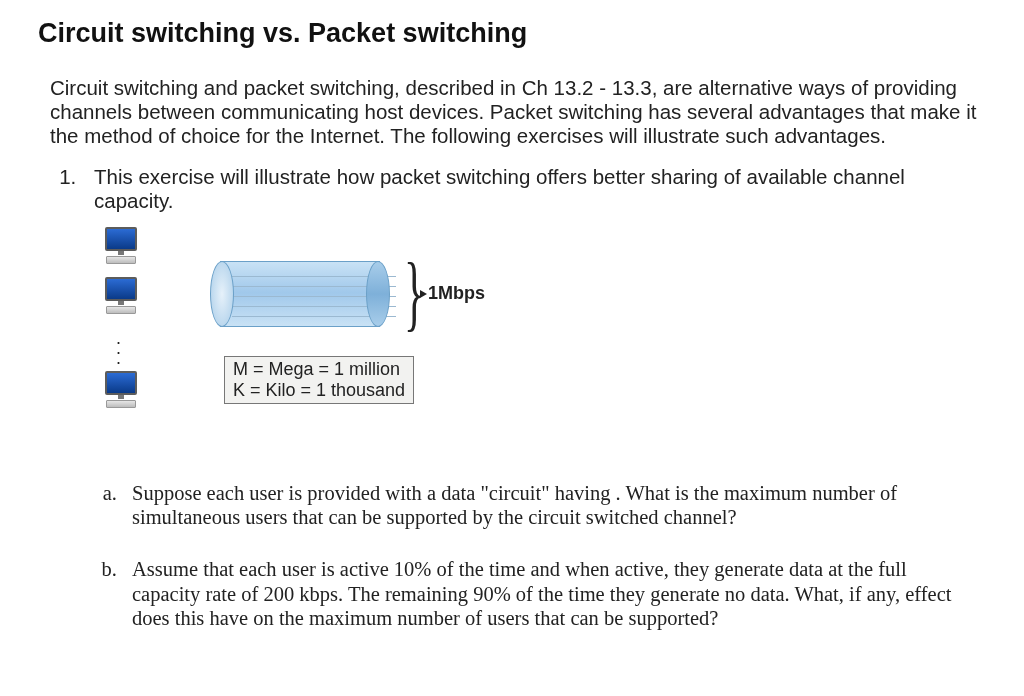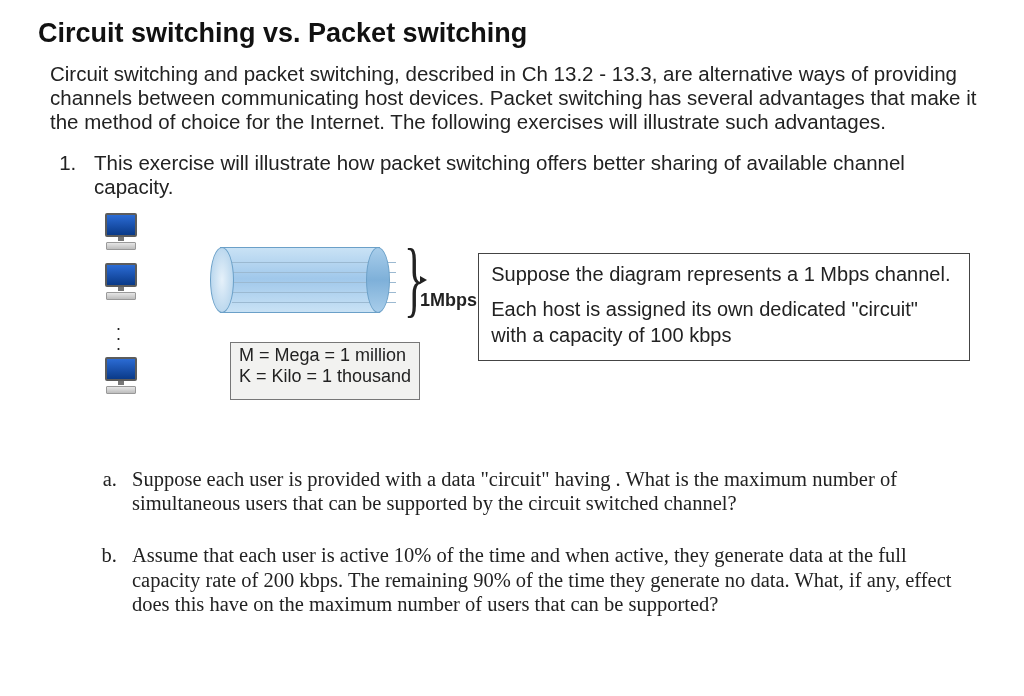--- a/index.html
+++ b/index.html
@@ -11,21 +11,21 @@
     width: 1024px;
   }
   .page {
     box-sizing: border-box;
     width: 1024px;
     padding: 18px 38px 28px 38px;
   }
   h1.title {
     font-size: 27px;
     font-weight: 700;
-    margin: 0 0 13px 0;
+    margin: 0 0 27px 0;
     color: #111;
   }
   p.intro {
     font-size: 20.5px;
     line-height: 1.18;
     margin: 0 0 14px 12px;
     color: #222;
   }
   ol.main-list {
     margin: 16px;
@@ -161,25 +161,25 @@
     display:inline-block;
     width:0;height:0;
     border-top:4px solid transparent;
     border-bottom:4px solid transparent;
     border-left:7px solid #222;
     margin-right:1px;
     vertical-align:1px;
   }
   .unitbox {
     position: absolute;
-    left: 126px;
+    left: 120px;
     top: 135px;
     border: 1px solid #777;
     background: #f2f2f0;
-    padding: 2px 8px 13px 8px;
+    padding: 2px 8px 3px 8px;
     font-size: 18px;
     line-height: 1.15;
     white-space: pre;
     color: #222;
   }
   .infobox {
     border: 1px solid #444;
     padding: 8px 12px 12px 12px;
     font-size: 20px;
     line-height: 1.28;
@@ -253,24 +253,20 @@
             <div class="cyl-right"></div>
           </div>
 
           <div class="brace">}</div>
           <div class="mbps-label">1Mbps</div>
 
           <div class="unitbox"><span>M = Mega = 1 million</span>
 <span>K = Kilo = 1 thousand</span></div>
         </div>
 
-        <div class="infobox">
-          <p>Suppose the diagram represents a 1 Mbps channel.</p>
-          <p>Each host is assigned its own dedicated "circuit" with a capacity of 100 kbps</p>
-        </div>
 
       </div>
 
       <ol class="sub-list">
         <li>
           <span>Suppose each user is provided with a data "circuit" having . What is the maximum number of simultaneous users that can be supported by the circuit switched channel?</span>
         </li>
         <li>
           <span>Assume that each user is active 10% of the time and when active, they generate data at the full capacity rate of 200 kbps. The remaining 90% of the time they generate no data. What, if any, effect does this have on the maximum number of users that can be supported?</span>
         </li>

